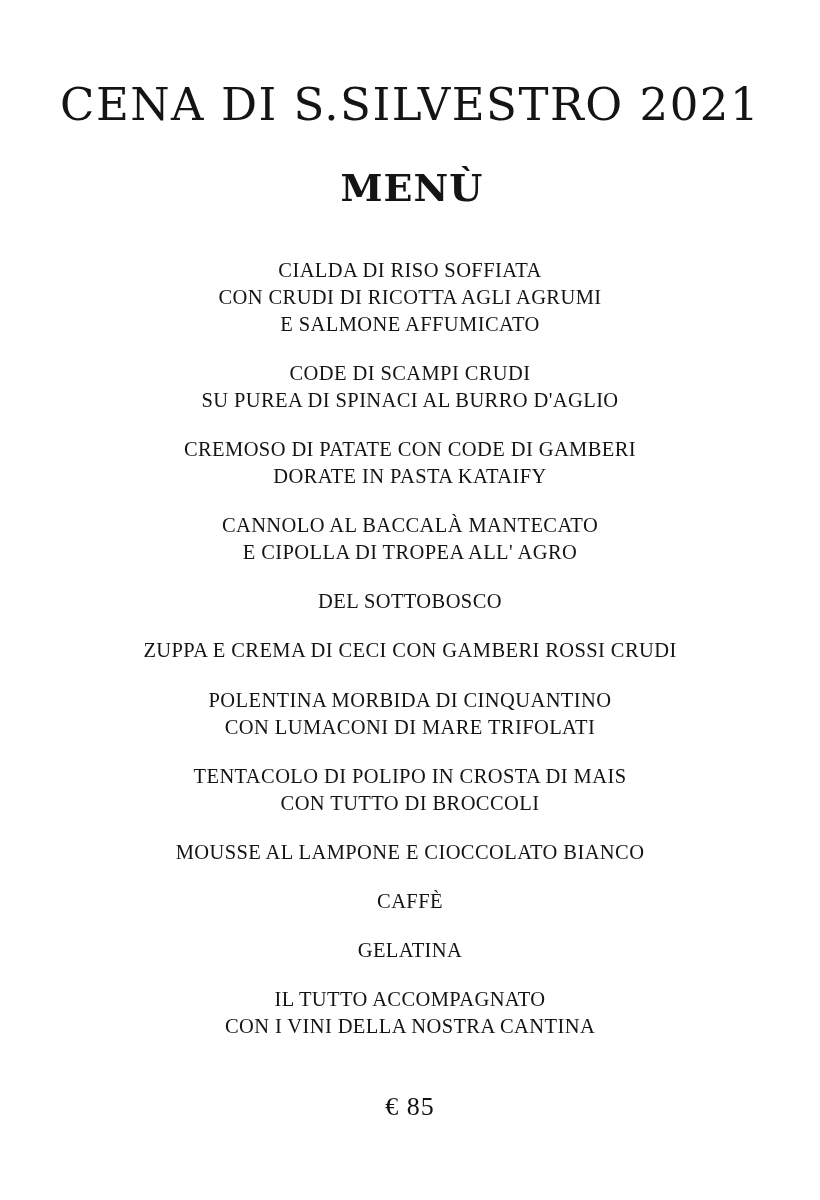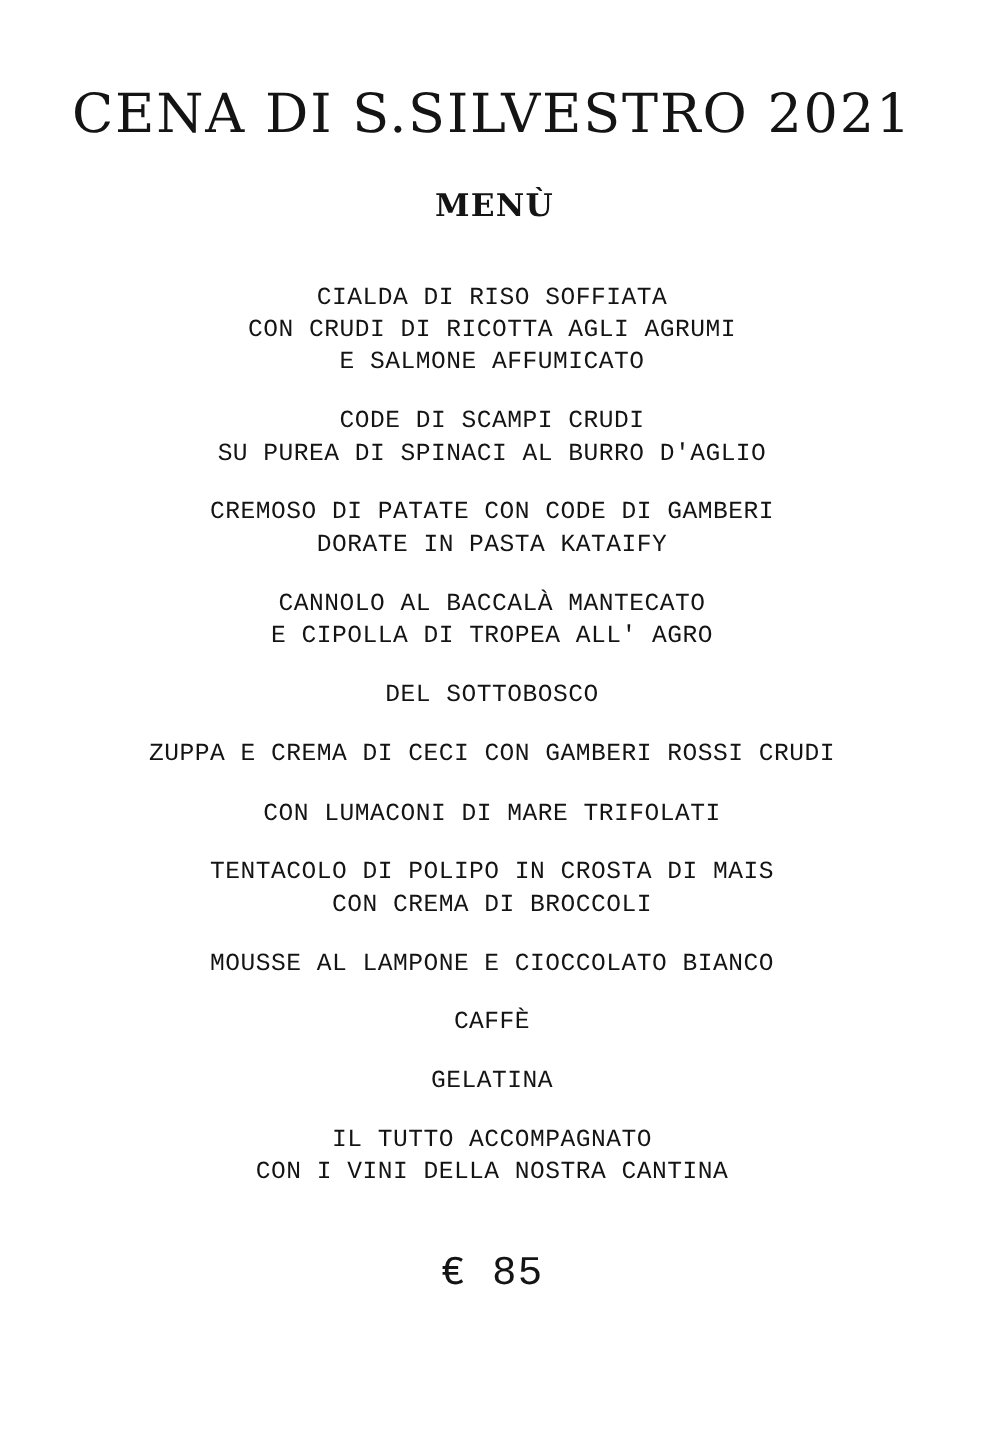--- a/index.html
+++ b/index.html
@@ -23,58 +23,58 @@
     flex-direction: column;
     align-items: center;
     background: #ffffff;
   }
   .menu-title {
     font-family: "DejaVu Serif", serif;
     font-size: 45px;
     letter-spacing: 1.5px;
     font-weight: 400;
     text-align: center;
-    margin: 12px 0 0 0;
+    margin: 22px 0 0 0;
     line-height: 1;
     white-space: nowrap;
   }
   .menu-subtitle {
     font-family: "DejaVu Serif", serif;
-    font-size: 26px;
+    font-size: 38px;
     letter-spacing: 1px;
     text-align: center;
     margin: 42px 0 0 4px;
     line-height: 1;
   }
   .courses {
     margin-top: 50px;
     width: 100%;
     display: flex;
     flex-direction: column;
     align-items: center;
   }
   .course {
     text-align: center;
-    font-family: Liberation Mono, monospace;
+    font-family: Liberation Serif, serif;
     font-size: 20.5px;
     letter-spacing: 0.4px;
     line-height: 1.32;
     margin-bottom: 22px;
     max-width: 700px;
   }
   .course .line {
     display: block;
     white-space: nowrap;
   }
   .course.wide .line {
     white-space: normal;
   }
   .price {
-    font-family: Liberation Mono, monospace;
-    font-size: 34px;
+    font-family: Liberation Serif, serif;
+    font-size: 26px;
     letter-spacing: 1px;
     margin-top: 30px;
     text-align: right;
   }
 </style>
 </head>
 <body>
 
 <div class="page">
 
@@ -100,25 +100,26 @@
         <span class="line">CANNOLO AL BACCALÀ MANTECATO</span>
         <span class="line">E CIPOLLA DI TROPEA ALL' AGRO</span>
       </div>
       <div class="course wide">
         <span class="line">DEL SOTTOBOSCO</span>
       </div>
       <div class="course wide">
         <span class="line">ZUPPA E CREMA DI CECI CON GAMBERI ROSSI CRUDI</span>
       </div>
       <div class="course">
+        <span class="line">POLENTINA MORBIDA DI CINQUANTINO</span>
         <span class="line">CON LUMACONI DI MARE TRIFOLATI</span>
       </div>
       <div class="course">
         <span class="line">TENTACOLO DI POLIPO IN CROSTA DI MAIS</span>
-        <span class="line">CON CREMA DI BROCCOLI</span>
+        <span class="line">CON TUTTO DI BROCCOLI</span>
       </div>
       <div class="course">
         <span class="line">MOUSSE AL LAMPONE E CIOCCOLATO BIANCO</span>
       </div>
       <div class="course">
         <span class="line">CAFFÈ</span>
       </div>
       <div class="course">
         <span class="line">GELATINA</span>
       </div>

